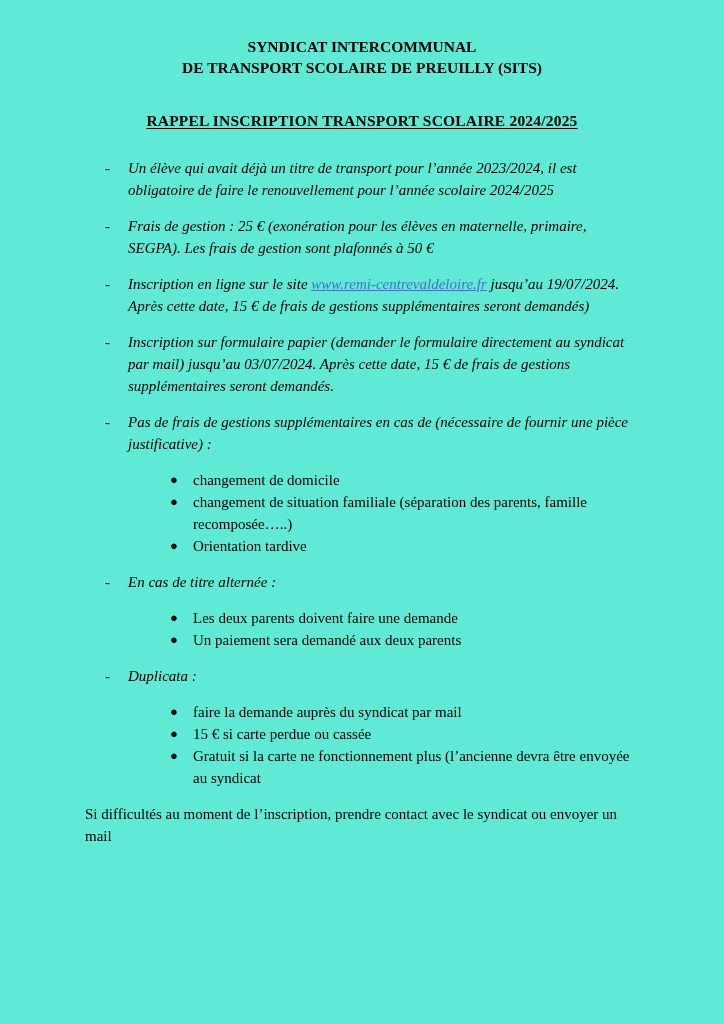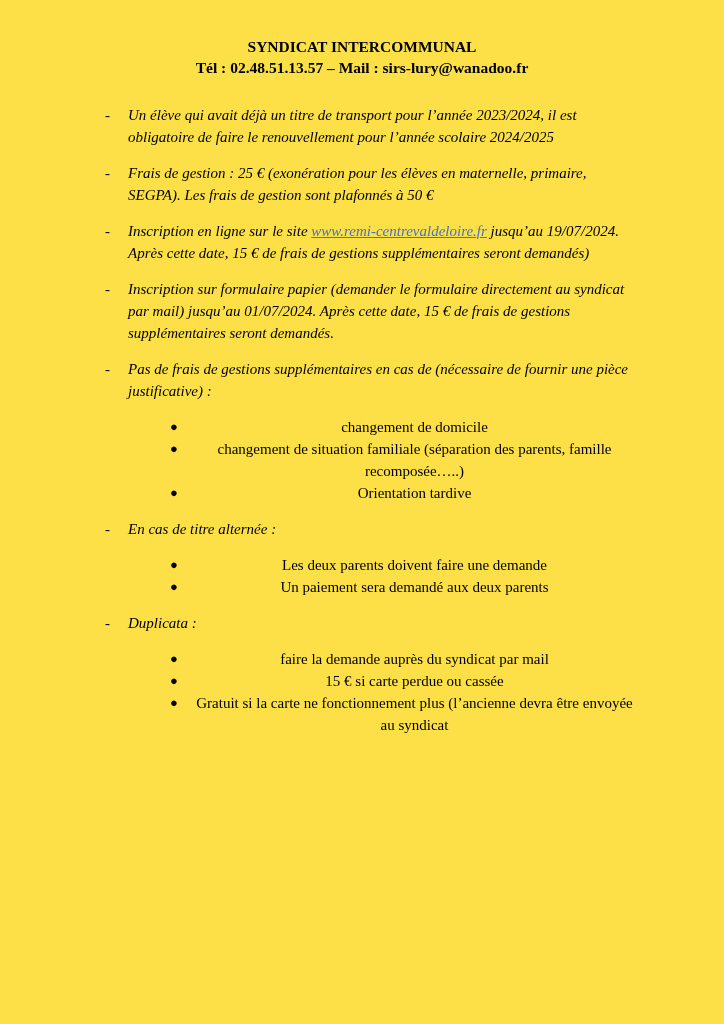--- a/index.html
+++ b/index.html
@@ -1,21 +1,21 @@
 <!DOCTYPE html>
 <html><head>
 <meta charset="utf-8">
 <style>
   * { box-sizing: border-box; margin: 0; padding: 0; }
   html, body { background: #ffffff; }
   .page {
     position: relative;
     width: 724px;
     height: 1024px;
-    background: #fde047;
+    background: #5eead4;
     font-family: "Liberation Serif", "DejaVu Serif", serif;
     color: #000000;
     overflow: hidden;
   }
   .letterhead {
     margin-top: 36px;
     text-align: center;
     font-weight: 700;
     font-size: 15.5px;
     line-height: 21px;
@@ -34,59 +34,62 @@
     font-size: 15px;
     line-height: 22px;
   }
   .dash-item { display: flex; margin-top: 14px; }
   .dash-item:first-child { margin-top: 0; }
   .dash-marker { flex: 0 0 23px; }
   .dash-text { flex: 1; font-style: italic; }
   .sub-list { margin-top: 14px; margin-left: 65px; }
   .bullet-item { display: flex; }
   .bullet-marker { flex: 0 0 23px; font-size: 13px; }
-  .bullet-text { flex: 1; text-align: center; }
+  .bullet-text { flex: 1; }
   .doc-link { text-decoration: underline; cursor: pointer; }
   .footer-note {
     margin: 14px 88px 0 85px;
     font-size: 15px;
     line-height: 22px;
   }
 </style>
 </head>
 <body>
 
 <div class="page">
 
   <div class="letterhead">
     <div>SYNDICAT INTERCOMMUNAL</div>
-    <div>Tél : 02.48.51.13.57 – Mail : sirs-lury@wanadoo.fr</div>
+    <div>DE TRANSPORT SCOLAIRE DE PREUILLY (SITS)</div>
   </div>
 
+  <div class="doc-title">
+    <span>RAPPEL INSCRIPTION TRANSPORT SCOLAIRE 2024/2025</span>
+  </div>
 
   <div class="content">
 
     <div class="dash-item">
       <span class="dash-marker">-</span>
       <div class="dash-text">Un élève qui avait déjà un titre de transport pour l’année 2023/2024, il est obligatoire de faire le renouvellement pour l’année scolaire 2024/2025</div>
     </div>
 
     <div class="dash-item">
       <span class="dash-marker">-</span>
       <div class="dash-text">Frais de gestion : 25 € (exonération pour les élèves en maternelle, primaire, SEGPA). Les frais de gestion sont plafonnés à 50 €</div>
     </div>
 
     <div class="dash-item">
       <span class="dash-marker">-</span>
       <div class="dash-text"><span>Inscription en ligne sur le site </span><a class="doc-link" id="remi-link" style="color: rgb(68, 114, 196);">www.remi-centrevaldeloire.fr</a><span> jusqu’au 19/07/2024. Après cette date, 15 € de frais de gestions supplémentaires seront demandés)</span></div>
     </div>
 
     <div class="dash-item">
       <span class="dash-marker">-</span>
-      <div class="dash-text">Inscription sur formulaire papier (demander le formulaire directement au syndicat par mail) jusqu’au 01/07/2024. Après cette date, 15 € de frais de gestions supplémentaires seront demandés.</div>
+      <div class="dash-text">Inscription sur formulaire papier (demander le formulaire directement au syndicat par mail) jusqu’au 03/07/2024. Après cette date, 15 € de frais de gestions supplémentaires seront demandés.</div>
     </div>
 
     <div class="dash-item">
       <span class="dash-marker">-</span>
       <div class="dash-text">Pas de frais de gestions supplémentaires en cas de (nécessaire de fournir une pièce justificative) :</div>
     </div>
 
     <div class="sub-list">
       <div class="bullet-item">
         <span class="bullet-marker">●</span>
@@ -133,14 +136,15 @@
         <div class="bullet-text">15 € si carte perdue ou cassée</div>
       </div>
       <div class="bullet-item">
         <span class="bullet-marker">●</span>
         <div class="bullet-text">Gratuit si la carte ne fonctionnement plus (l’ancienne devra être envoyée au syndicat</div>
       </div>
     </div>
 
   </div>
 
+  <div class="footer-note">Si difficultés au moment de l’inscription, prendre contact avec le syndicat ou envoyer un mail</div>
 
 </div>
 
 </body></html>

